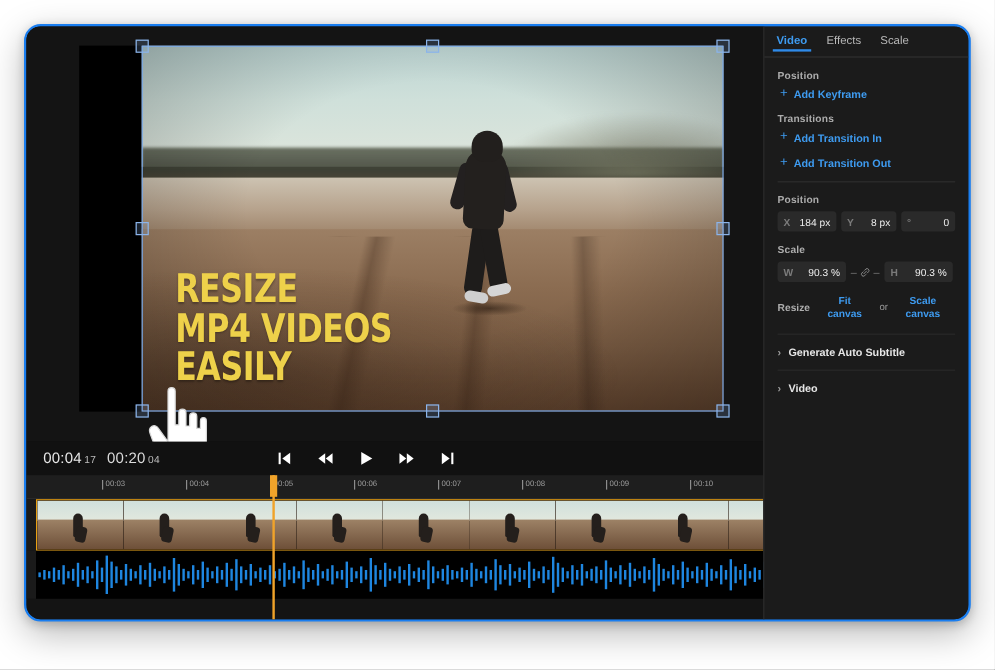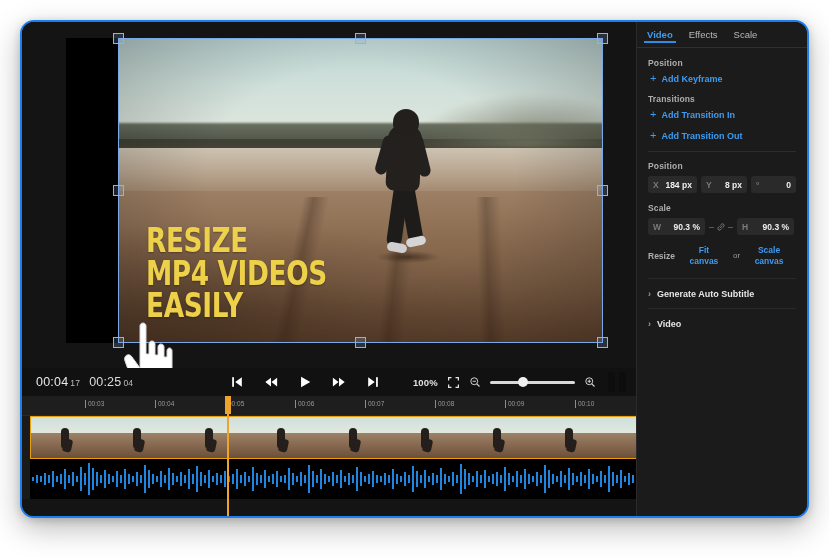--- a/index.html
+++ b/index.html
@@ -239,21 +239,21 @@
   .link-row .plus { font-size:11px; line-height:1; color:#3e9bf0; font-weight:400; }
   .divider { height:1px; background:#2d2d2d; margin: 4px 0 9px 0; }
 
   .field-row { display:flex; align-items:center; gap:4px; margin-bottom:10px; }
   .field {
     background:#2a2a2a; border-radius:3px;
     height:17px; display:flex; align-items:center;
     padding: 0 5px; gap:3px;
   }
   .field .fl { color:#7b7b7b; font-size:8.5px; font-weight:700; }
-  .field .fv { color:#efefef; font-size:8.5px; font-weight:700; margin-left:auto; }
+  .field .fv { color:#efefef; font-size:8.5px; font-weight:400; margin-left:auto; }
   .f-x { width:51px; } .f-y { width:48px; } .f-r { width:47px; }
   .f-w { width:57px; } .f-h { width:57px; }
   .link-chain { display:flex; align-items:center; gap:2px; color:#8a8a8a; font-size:8px; }
   .dash { color:#7d7d7d; font-size:9px; }
 
   .resize-row { display:flex; align-items:center; gap:11px; margin: 8px 0 12px 0; }
   .resize-lbl { font-size:8.5px; color:#adadad; font-weight:700; }
   .resize-btn {
     font-size:8.5px; color:#3e9bf0; font-weight:700;
     text-align:center; line-height:1.25; width:36px;
@@ -369,21 +369,21 @@
         <path d="M22 6 C22 2 28 2 28 6 L28 34 L31 34 L31 24 C31 20 37 20 37 24 L37 35 L40 35 L40 27 C40 23 46 23 46 27 L46 37 L49 37 L49 31 C49 27 54 27 54 31 L54 49 C54 61 46 68 35 68 L29 68 C19 68 13 61 11 52 L7 41 C5 36 11 32 14 37 L22 48 Z" fill="#ffffff" stroke="#d8d8d8" stroke-width="1"></path>
       </svg>
     </div>
 
     <div id="transport-bar">
       <div id="time-group">
         <div class="tc">
           <span>00:04</span><span class="frames">17</span>
         </div>
         <div class="tc" id="tc-total">
-          <span class="big">00:25</span><span class="frames">04</span>
+          <span class="big">00:20</span><span class="frames">04</span>
         </div>
       </div>
 
       <div id="playback-controls">
         <svg class="tb-btn" viewBox="0 0 16 16">
             <rect x="2.5" y="2.5" width="2" height="11" fill="#fff"></rect>
             <path d="M13.5 2.5 L6 8 L13.5 13.5 Z" fill="#fff"></path>
           </svg>
         <svg class="tb-btn" viewBox="0 0 16 16">
             <path d="M8 3 L1.5 8 L8 13 Z" fill="#fff"></path>
@@ -395,45 +395,20 @@
         <svg class="tb-btn" viewBox="0 0 16 16">
             <path d="M1 3 L7.5 8 L1 13 Z" fill="#fff"></path>
             <path d="M8 3 L14.5 8 L8 13 Z" fill="#fff"></path>
           </svg>
         <svg class="tb-btn" viewBox="0 0 16 16">
             <path d="M2.5 2.5 L10 8 L2.5 13.5 Z" fill="#fff"></path>
             <rect x="11.5" y="2.5" width="2" height="11" fill="#fff"></rect>
           </svg>
       </div>
 
-      <div id="zoom-group">
-        <span id="zoom-pct">100%</span>
-        <svg width="13" height="13" viewBox="0 0 16 16">
-          <path d="M2 5.5 V2 H5.5 M10.5 2 H14 V5.5 M14 10.5 V14 H10.5 M5.5 14 H2 V10.5" fill="none" stroke="#e6e6e6" stroke-width="1.5"></path>
-        </svg>
-        <svg width="12" height="12" viewBox="0 0 16 16">
-          <circle cx="7" cy="7" r="4.6" fill="none" stroke="#d8d8d8" stroke-width="1.3"></circle>
-          <line x1="4.8" y1="7" x2="9.2" y2="7" stroke="#d8d8d8" stroke-width="1.3"></line>
-          <line x1="10.4" y1="10.4" x2="14" y2="14" stroke="#d8d8d8" stroke-width="1.5"></line>
-        </svg>
-        <div id="zoom-slider">
-          <div id="zoom-track"></div>
-          <div id="zoom-thumb"></div>
-        </div>
-        <svg width="12" height="12" viewBox="0 0 16 16">
-          <circle cx="7" cy="7" r="4.6" fill="none" stroke="#d8d8d8" stroke-width="1.3"></circle>
-          <line x1="4.8" y1="7" x2="9.2" y2="7" stroke="#d8d8d8" stroke-width="1.3"></line>
-          <line x1="7" y1="4.8" x2="7" y2="9.2" stroke="#d8d8d8" stroke-width="1.3"></line>
-          <line x1="10.4" y1="10.4" x2="14" y2="14" stroke="#d8d8d8" stroke-width="1.5"></line>
-        </svg>
-        <div id="layout-icon">
-            <i></i>
-            <i></i>
-          </div>
-      </div>
     </div>
 
     <div id="timeline">
       <div id="ruler">
         <span class="tick" style="left:66px">00:03</span>
         <span class="tick" style="left:136px">00:04</span>
         <span class="tick" style="left:206px">00:05</span>
         <span class="tick" style="left:276px">00:06</span>
         <span class="tick" style="left:346px">00:07</span>
         <span class="tick" style="left:416px">00:08</span>

